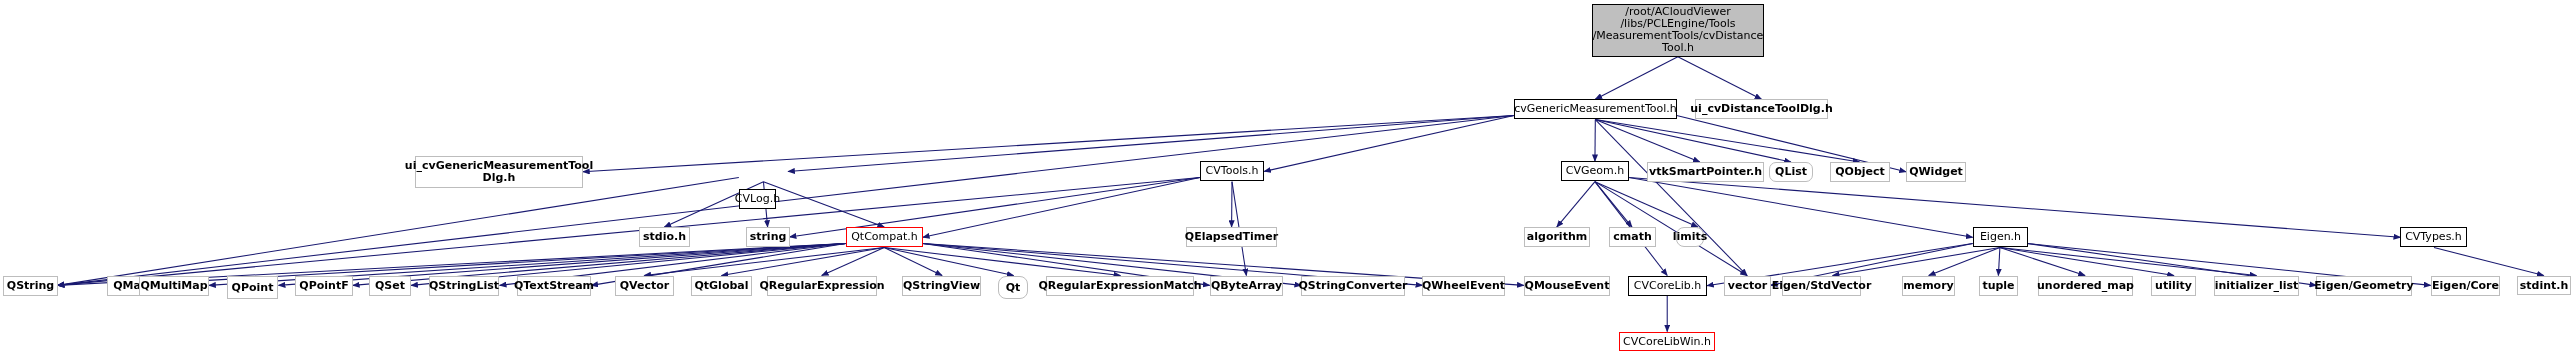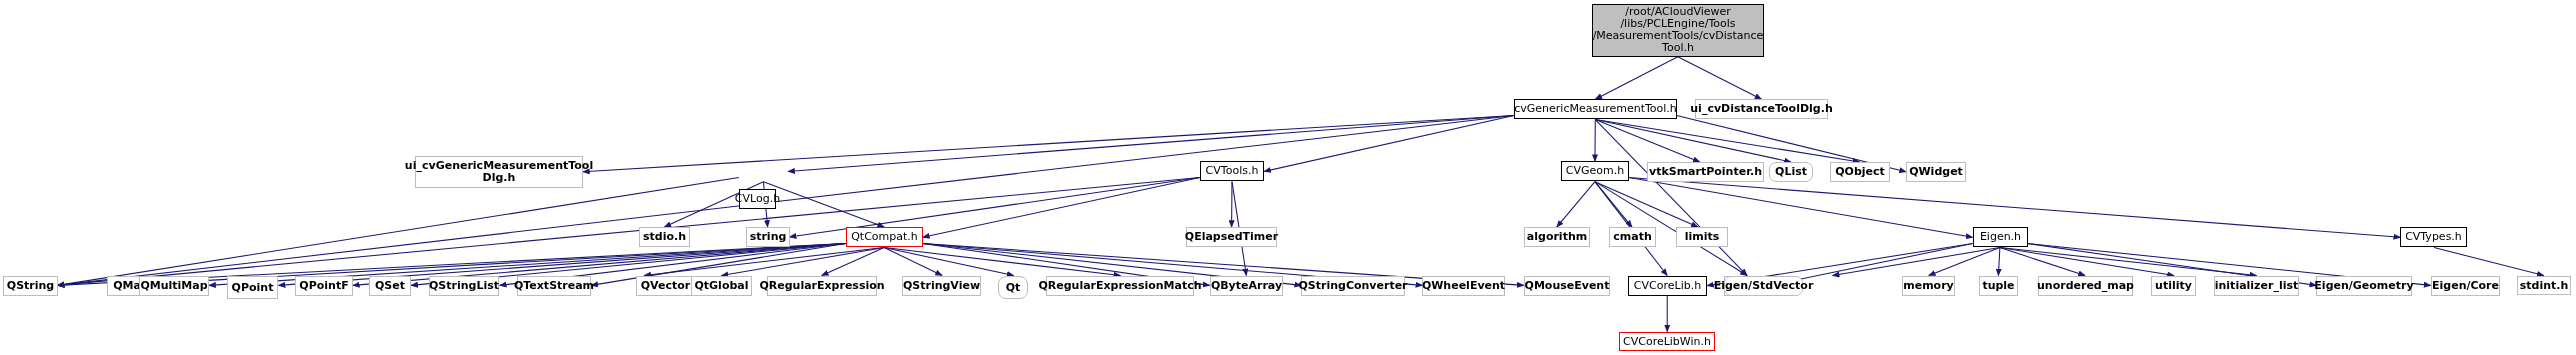--- a/index.html
+++ b/index.html
@@ -149,21 +149,21 @@
     </div>
     <div class="node plain" style="left: 1186px; top: 227px; width: 91px; height: 19.7px;">
       <span>QElapsedTimer</span>
     </div>
     <div class="node plain" style="left: 1524px; top: 227px; width: 66px; height: 19.7px;">
       <span>algorithm</span>
     </div>
     <div class="node plain" style="left: 1609px; top: 227px; width: 47px; height: 19.7px;">
       <span>cmath</span>
     </div>
-    <div class="node plain" style="left: 1676px; top: 227px; width: 52px; height: 19.7px;">
+    <div class="node plain" style="left: 1676px; top: 227px; width: 28px; height: 19.7px; border-radius: 8px;">
       <span>limits</span>
     </div>
     <div class="node linked" style="left: 1973px; top: 227px; width: 55px; height: 20.4px;">
       <span>Eigen.h</span>
     </div>
     <div class="node linked" style="left: 2400px; top: 227px; width: 67px; height: 20.4px;">
       <span>CVTypes.h</span>
     </div>
     <div class="node plain" style="left: 3px; top: 276px; width: 55px; height: 19.7px;">
       <span>QString</span>
@@ -182,21 +182,21 @@
     </div>
     <div class="node plain" style="left: 369px; top: 276px; width: 42px; height: 19.7px;">
       <span>QSet</span>
     </div>
     <div class="node plain" style="left: 429px; top: 276px; width: 70px; height: 19.7px;">
       <span>QStringList</span>
     </div>
     <div class="node plain" style="left: 517px; top: 276px; width: 74px; height: 19.7px;">
       <span>QTextStream</span>
     </div>
-    <div class="node plain" style="left: 615px; top: 276px; width: 59px; height: 19.7px; margin-left: 21px;">
+    <div class="node plain" style="left: 615px; top: 276px; width: 59px; height: 19.7px;">
       <span>QVector</span>
     </div>
     <div class="node plain" style="left: 691px; top: 276px; width: 61px; height: 19.7px;">
       <span>QtGlobal</span>
     </div>
     <div class="node plain" style="left: 767px; top: 276px; width: 110px; height: 19.7px;">
       <span>QRegularExpression</span>
     </div>
     <div class="node plain" style="left: 902px; top: 276px; width: 79px; height: 19.7px;">
       <span>QStringView</span>
@@ -218,21 +218,21 @@
     </div>
     <div class="node plain" style="left: 1524px; top: 276px; width: 86px; height: 19.7px;">
       <span>QMouseEvent</span>
     </div>
     <div class="node linked" style="left: 1628px; top: 276px; width: 79px; height: 20.4px;">
       <span>CVCoreLib.h</span>
     </div>
     <div class="node plain" style="left: 1724px; top: 276px; width: 47px; height: 19.7px;">
       <span>vector</span>
     </div>
-    <div class="node plain" style="left: 1724px; top: 276px; width: 79px; height: 19.7px; border-radius: 7px;">
+    <div class="node plain" style="left: 1782px; top: 276px; width: 79px; height: 19.7px;">
       <span>Eigen/StdVector</span>
     </div>
     <div class="node plain" style="left: 1902px; top: 276px; width: 53px; height: 19.7px;">
       <span>memory</span>
     </div>
     <div class="node plain" style="left: 1979px; top: 276px; width: 39px; height: 19.7px;">
       <span>tuple</span>
     </div>
     <div class="node plain" style="left: 2038px; top: 276px; width: 95px; height: 19.7px;">
       <span>unordered_map</span>

